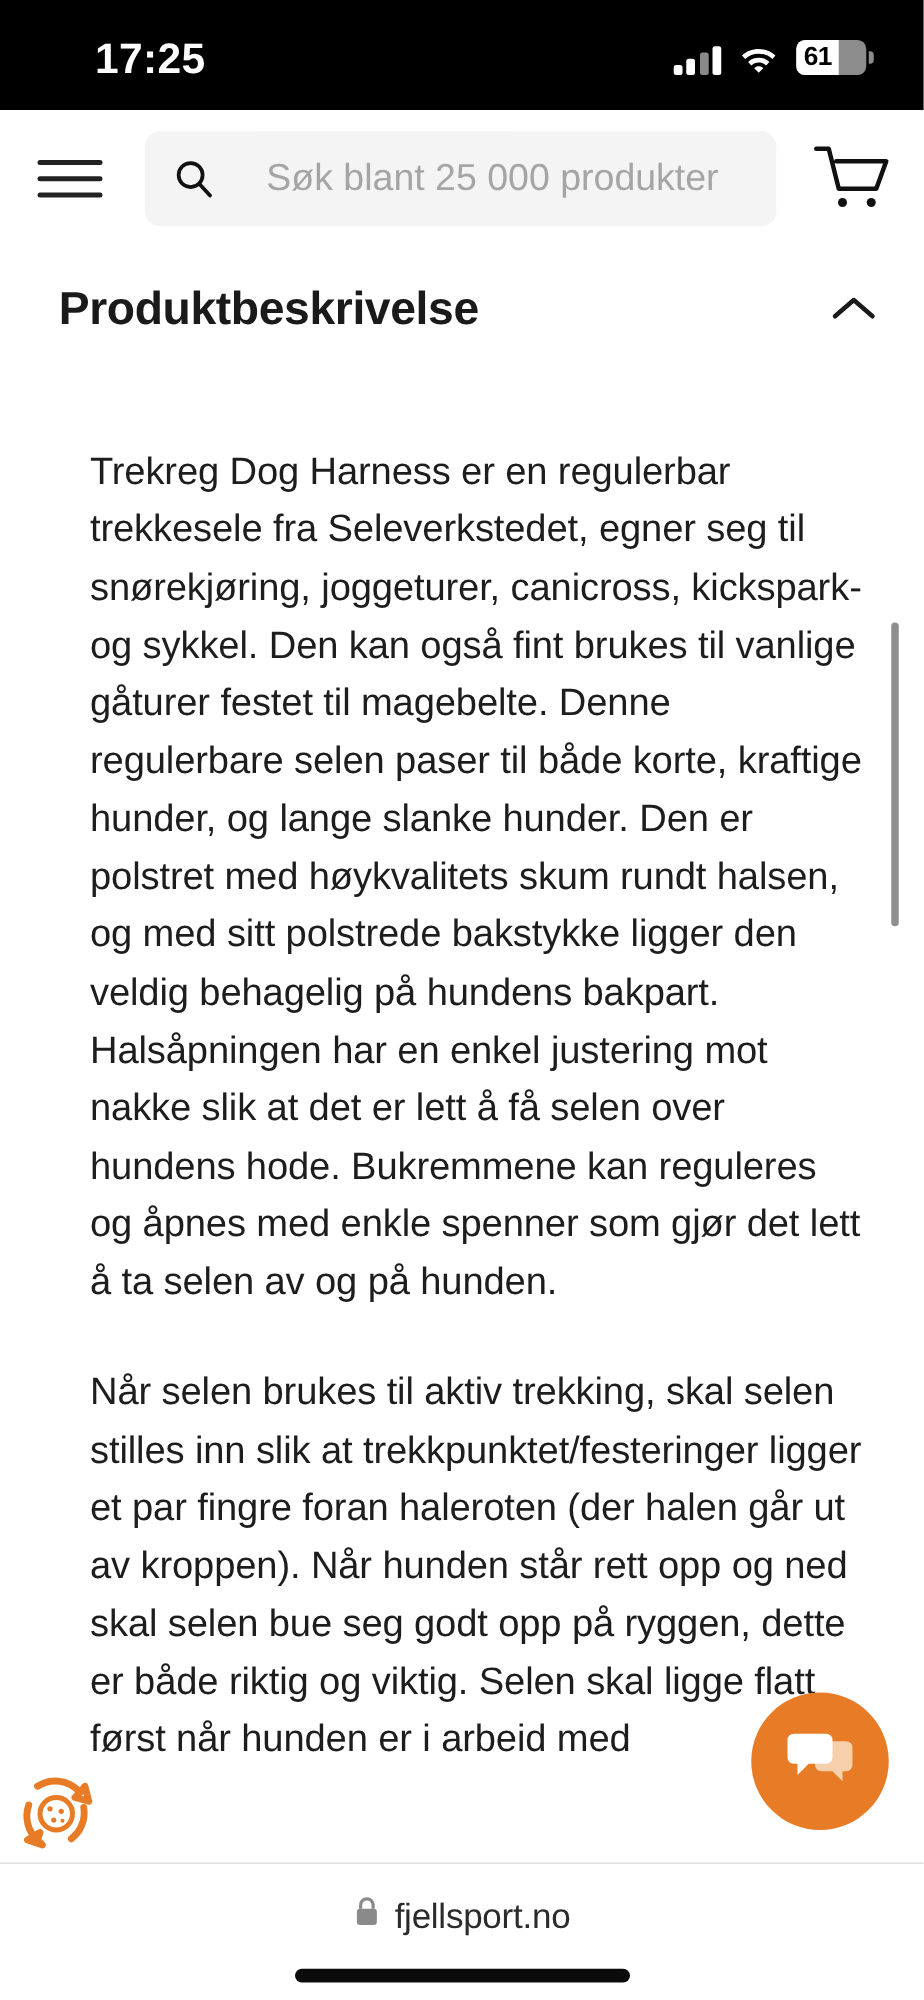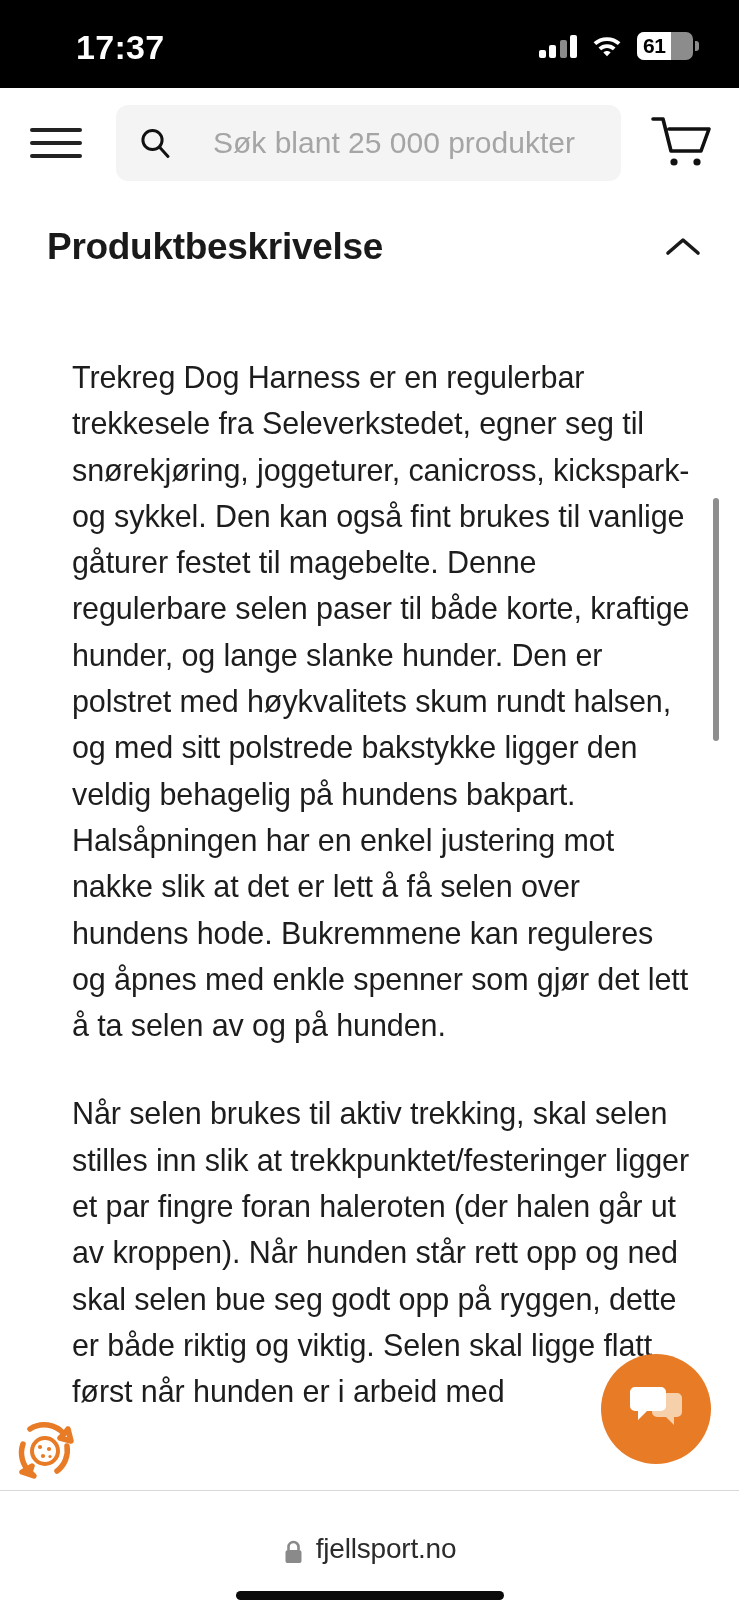--- a/index.html
+++ b/index.html
@@ -29,21 +29,21 @@
   .status-time {
     color: #ffffff;
     font-size: 34px;
     font-weight: 600;
     letter-spacing: 0.3px;
     margin-left: 76px;
     margin-top: 6px;
   }
   .status-right {
     display: flex;
-    align-items: center;
+    align-items: flex-end;
     gap: 14px;
     margin-top: 4px;
   }
   .signal-bars {
     display: flex;
     align-items: flex-end;
     gap: 3.5px;
     height: 24px;
   }
   .signal-bars i {
@@ -231,43 +231,43 @@
     left: 0; right: 0; bottom: 0;
     height: 110px;
     background: #ffffff;
     border-top: 1px solid #d8d8d8;
     display: flex;
     flex-direction: column;
     align-items: center;
   }
   .url-row {
     display: flex;
-    align-items: flex-end;
+    align-items: flex-start;
     gap: 12px;
-    margin-top: 42px;
+    margin-top: 26px;
   }
   .lock-icon { width: 21px; height: 25px; display:block; }
   .url-text {
     font-size: 28px;
     color: #2b2b2b;
     letter-spacing: -0.2px;
   }
   .home-indicator {
     width: 268px;
     height: 11px;
     background: #0b0b0b;
     border-radius: 6px;
     margin-top: 26px;
   }
 </style>
 </head>
 <body>
 
 <div class="status-bar">
-  <div class="status-time">17:37</div>
+  <div class="status-time">17:25</div>
   <div class="status-right">
 
     <div class="signal-bars">
       <i></i>
         <i></i>
         <i></i>
         <i></i>
     </div>
 
     <svg class="wifi-icon" viewBox="0 0 32 24">

